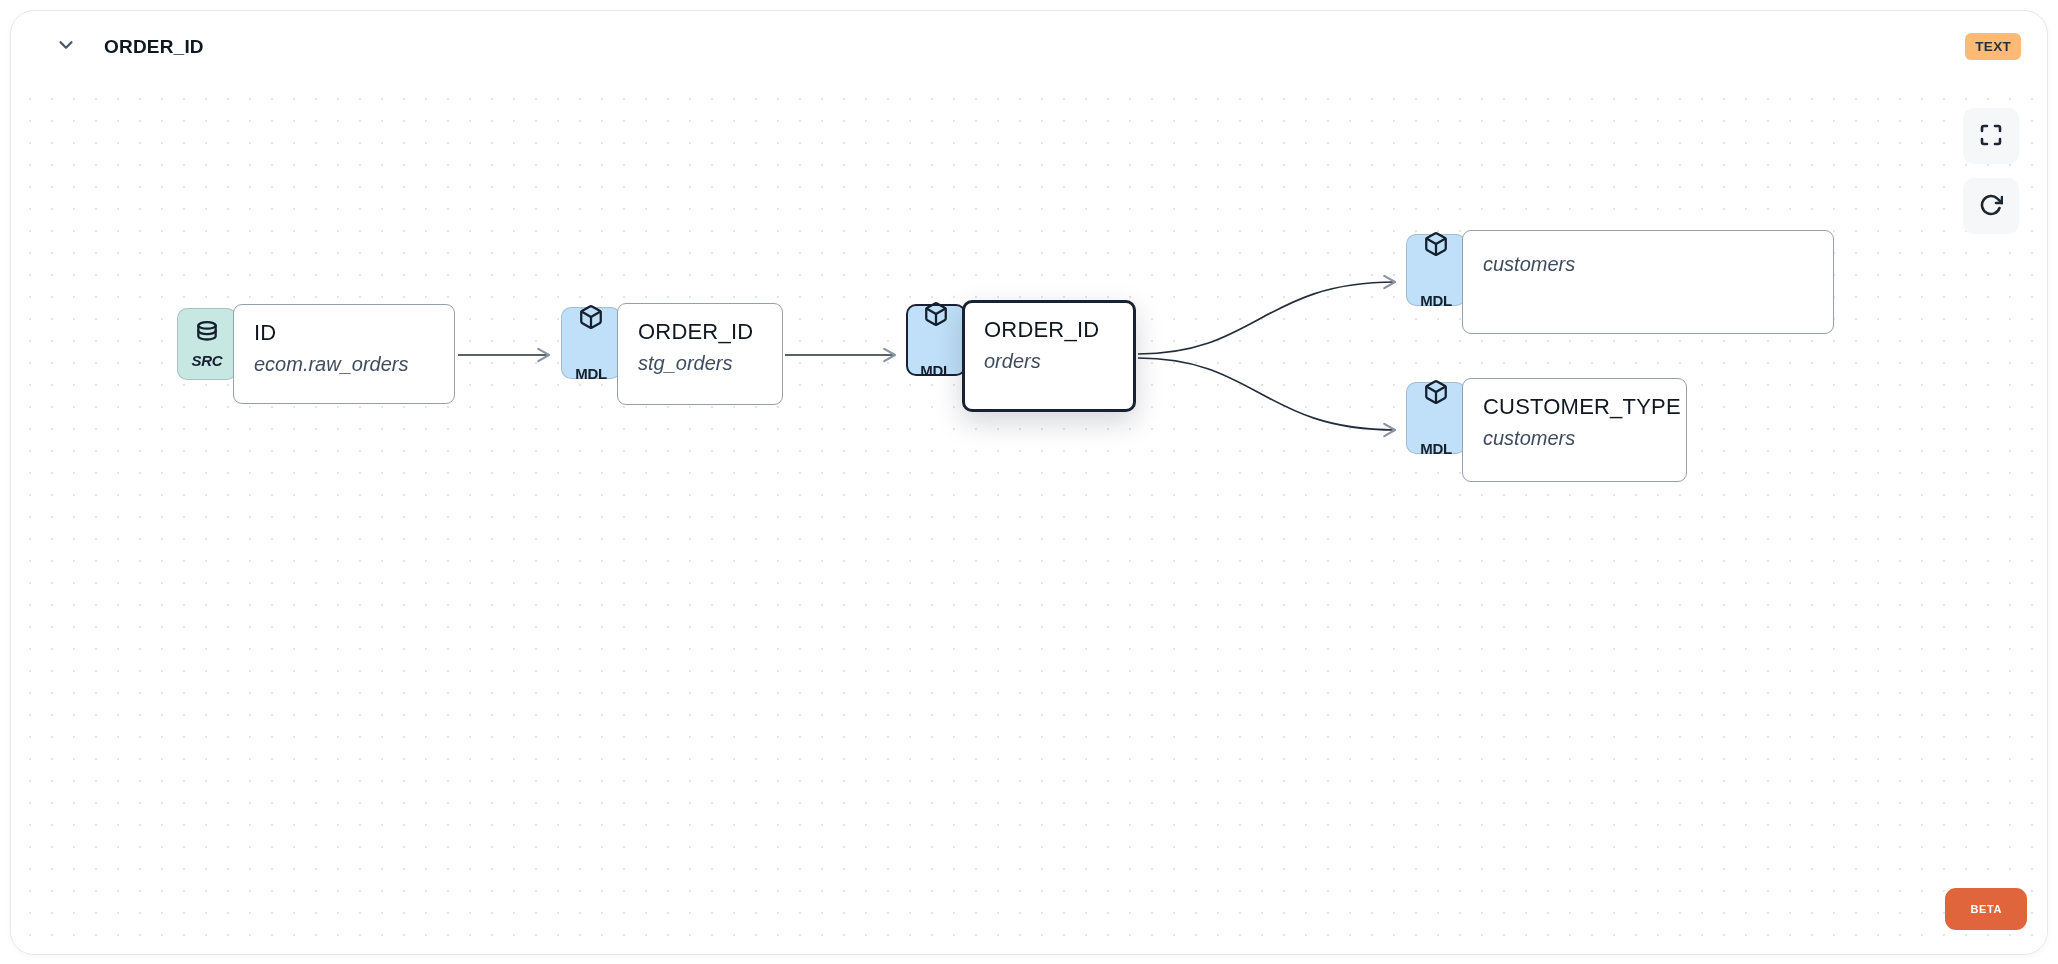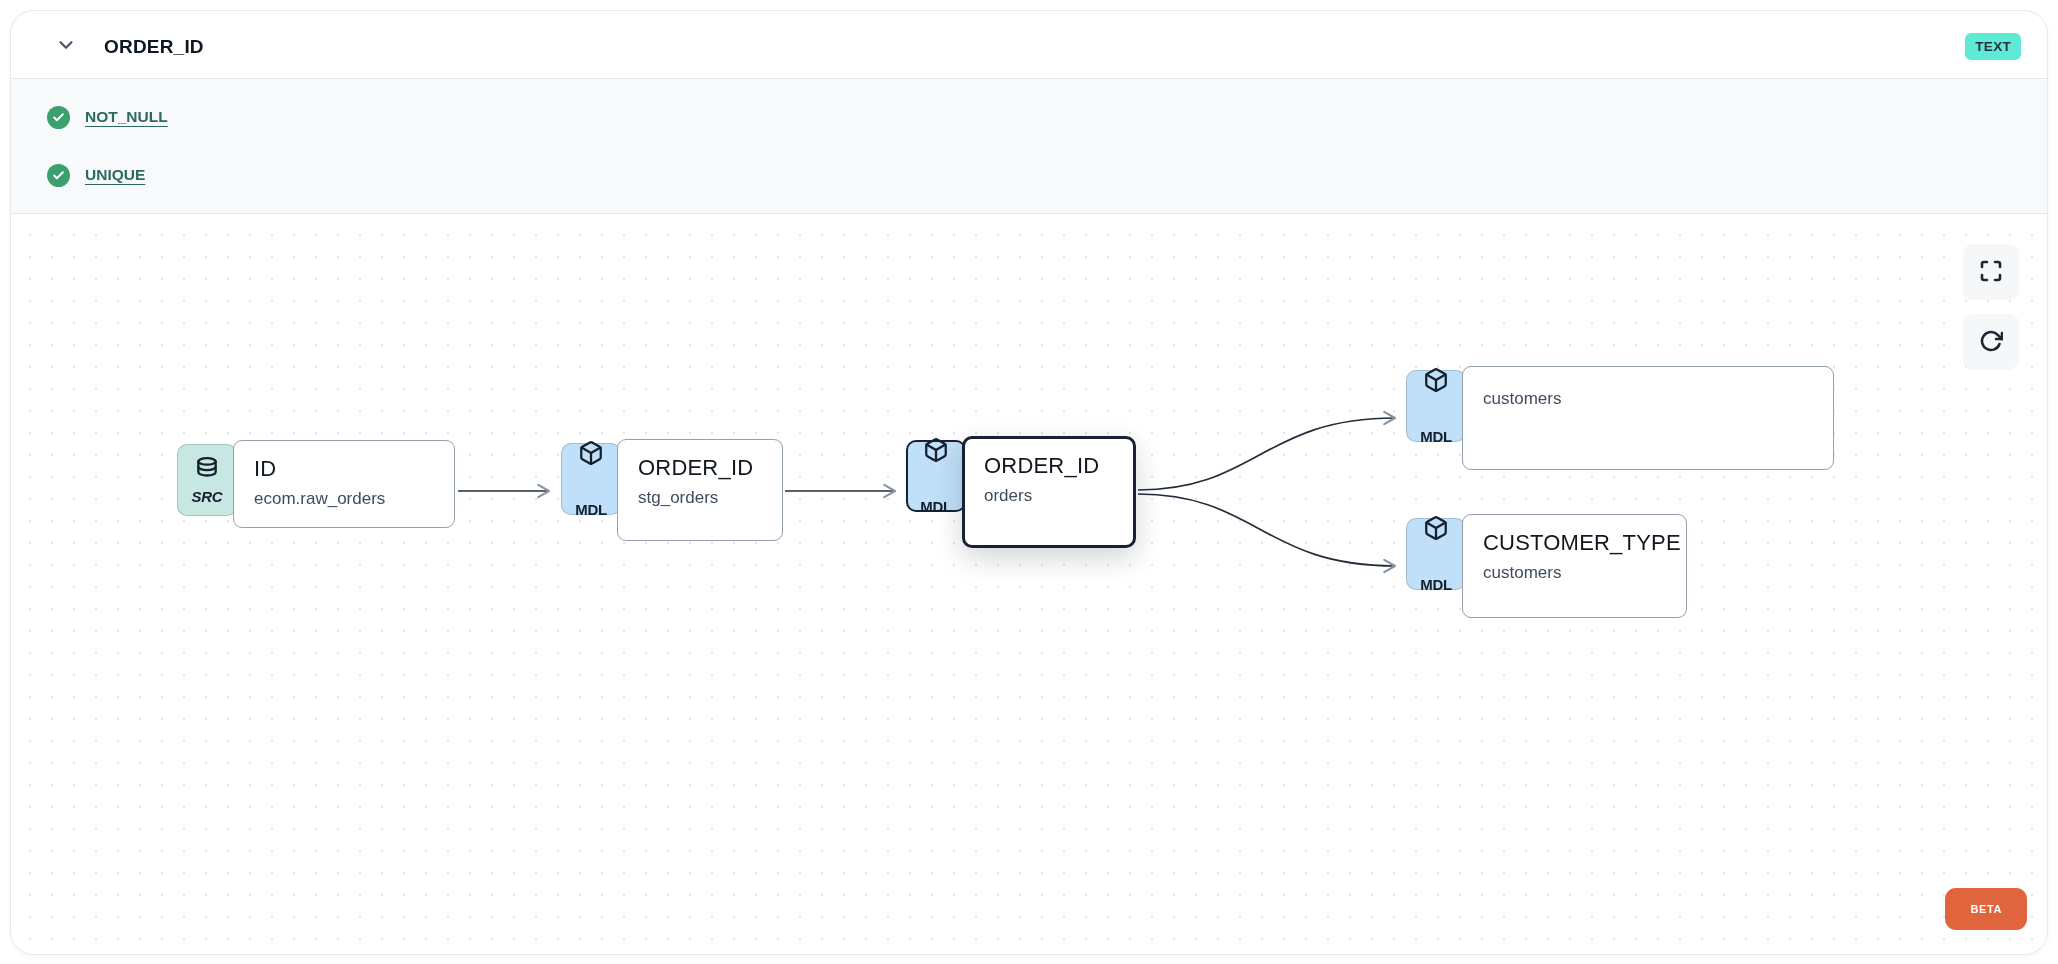--- a/index.html
+++ b/index.html
@@ -11,21 +11,21 @@
     overflow:hidden; box-shadow:0 2px 6px rgba(15,23,42,0.04);
     display:flex; flex-direction:column;
   }
 
   
   .header { padding:22px 26px 18px 42px; }
   .header-row { display:flex; align-items:center; }
   .chevron-btn { width:26px; height:26px; border:none; background:transparent; cursor:pointer;
     display:flex; align-items:center; justify-content:center; color:#475569; }
   .col-title { margin-left:25px; font-size:19px; font-weight:700; color:#0f1722; letter-spacing:0.2px; }
-  .type-badge { margin-left:auto; background:#5eead4; color:#29313d; font-size:13.5px; font-weight:700;
+  .type-badge { margin-left:auto; background:#fdba74; color:#29313d; font-size:13.5px; font-weight:700;
     padding:6px 10px; border-radius:6px; letter-spacing:0.3px; }
   .description { margin-top:20px; margin-left:-4px; font-size:17px; color:#4a5568; }
 
   
   .tests { background:#f8f9fb; border-top:1px solid #e7e8ea; border-bottom:1px solid #e7e8ea;
     padding:9px 0; }
   .test-row { display:flex; align-items:center; height:58px; padding-left:36px; }
   .check-circle { width:23px; height:23px; border-radius:50%; background:#3ca06e;
     display:flex; align-items:center; justify-content:center; flex:0 0 auto; }
   .check-circle svg { width:13px; height:13px; }
@@ -43,28 +43,28 @@
   .node-badge { position:absolute; left:0; top:4px; width:60px; height:72px; border-radius:10px;
     display:flex; flex-direction:column; align-items:center; justify-content:center; gap:2px;
     border:1px solid rgba(15,35,50,0.18); z-index:0; }
   .node-badge svg { width:26px; height:26px; }
   .badge-label { font-size:15px; font-weight:600; color:#15202f; letter-spacing:-0.3px; }
   .badge-src { background:#c7e7e2;font-style:italic; }
   .badge-mdl { background:#bfe0f8;gap:31px; }
   .node-card { position:relative; z-index:1; margin-left:56px; background:#ffffff;
     border:1px solid #95a0ad; border-radius:9px; padding:15px 20px 16px; }
   .node-title { font-size:22px; font-weight:500; color:#10171f; white-space:nowrap; letter-spacing:0.2px; }
-  .node-sub { margin-top:7px; font-size:17px; color:#3f4c5e; white-space:nowrap; }
+  .node-sub { margin-top:7px; font-size:20px; color:#3f4c5e; white-space:nowrap;font-style:italic; }
 
   .node.selected .node-card { border:3px solid #182234; border-radius:10px;
     box-shadow:0 10px 28px rgba(15,23,42,0.18); padding:14px 19px 15px; }
   .node.selected .node-badge { border:2.5px solid #182234; }
 
   
-  .n-src  { left:166px; top:226px; } .n-src  .node-card { width:222px; height:88px; }
+  .n-src  { left:166px; top:226px; } .n-src  .node-card { width:222px; height:100px; }
   .n-stg  { left:550px; top:225px; } .n-stg  .node-card { width:166px; height:102px; }
   .n-ord  { left:895px; top:222px; } .n-ord  .node-card { width:174px; height:112px; }
   .n-cnt  { left:1395px; top:152px; } .n-cnt .node-card { width:372px; height:104px; }
   .n-cty  { left:1395px; top:300px; } .n-cty .node-card { width:225px; height:104px; }
 
   
   .canvas-controls { position:absolute; top:30px; right:28px; display:flex; flex-direction:column; gap:14px; }
   .ctrl-btn { width:56px; height:56px; border:none; border-radius:10px; background:#f6f7f9;
     display:flex; align-items:center; justify-content:center; cursor:pointer; color:#1d2733; }
   .ctrl-btn svg { width:24px; height:24px; }
@@ -85,38 +85,20 @@
           <svg viewBox="0 0 24 24" width="22" height="22" fill="none" stroke="currentColor" stroke-width="2.4" stroke-linecap="round" stroke-linejoin="round">
               <polyline points="6 9 12 15 18 9"></polyline>
             </svg>
         </span>
       </button>
       <div class="col-title">ORDER_ID</div>
       <div class="type-badge">TEXT</div>
     </div>
   </div>
 
-  <div class="tests">
-    <div class="test-row">
-      <span class="check-circle">
-        <svg viewBox="0 0 24 24" fill="none" stroke="#ffffff" stroke-width="3.6" stroke-linecap="round" stroke-linejoin="round">
-            <polyline points="20 6 9 17 4 12"></polyline>
-          </svg>
-      </span>
-      <a class="test-link">NOT_NULL</a>
-    </div>
-    <div class="test-row">
-      <span class="check-circle">
-        <svg viewBox="0 0 24 24" fill="none" stroke="#ffffff" stroke-width="3.6" stroke-linecap="round" stroke-linejoin="round">
-            <polyline points="20 6 9 17 4 12"></polyline>
-          </svg>
-      </span>
-      <a class="test-link">UNIQUE</a>
-    </div>
-  </div>
 
   <div class="canvas">
 
     <svg class="edges">
       <defs>
         <marker id="arrow" viewBox="0 0 10 10" refX="8" refY="5" markerWidth="9" markerHeight="9" orient="auto-start-reverse">
           <path d="M1,1 L8,5 L1,9" fill="none" stroke="#8a94a3" stroke-width="1.4" stroke-linecap="round" stroke-linejoin="round"></path>
         </marker>
       </defs>
       <path d="M447,277 H538" fill="none" stroke="#222c3a" stroke-width="1.7" marker-end="url(#arrow)"></path>

